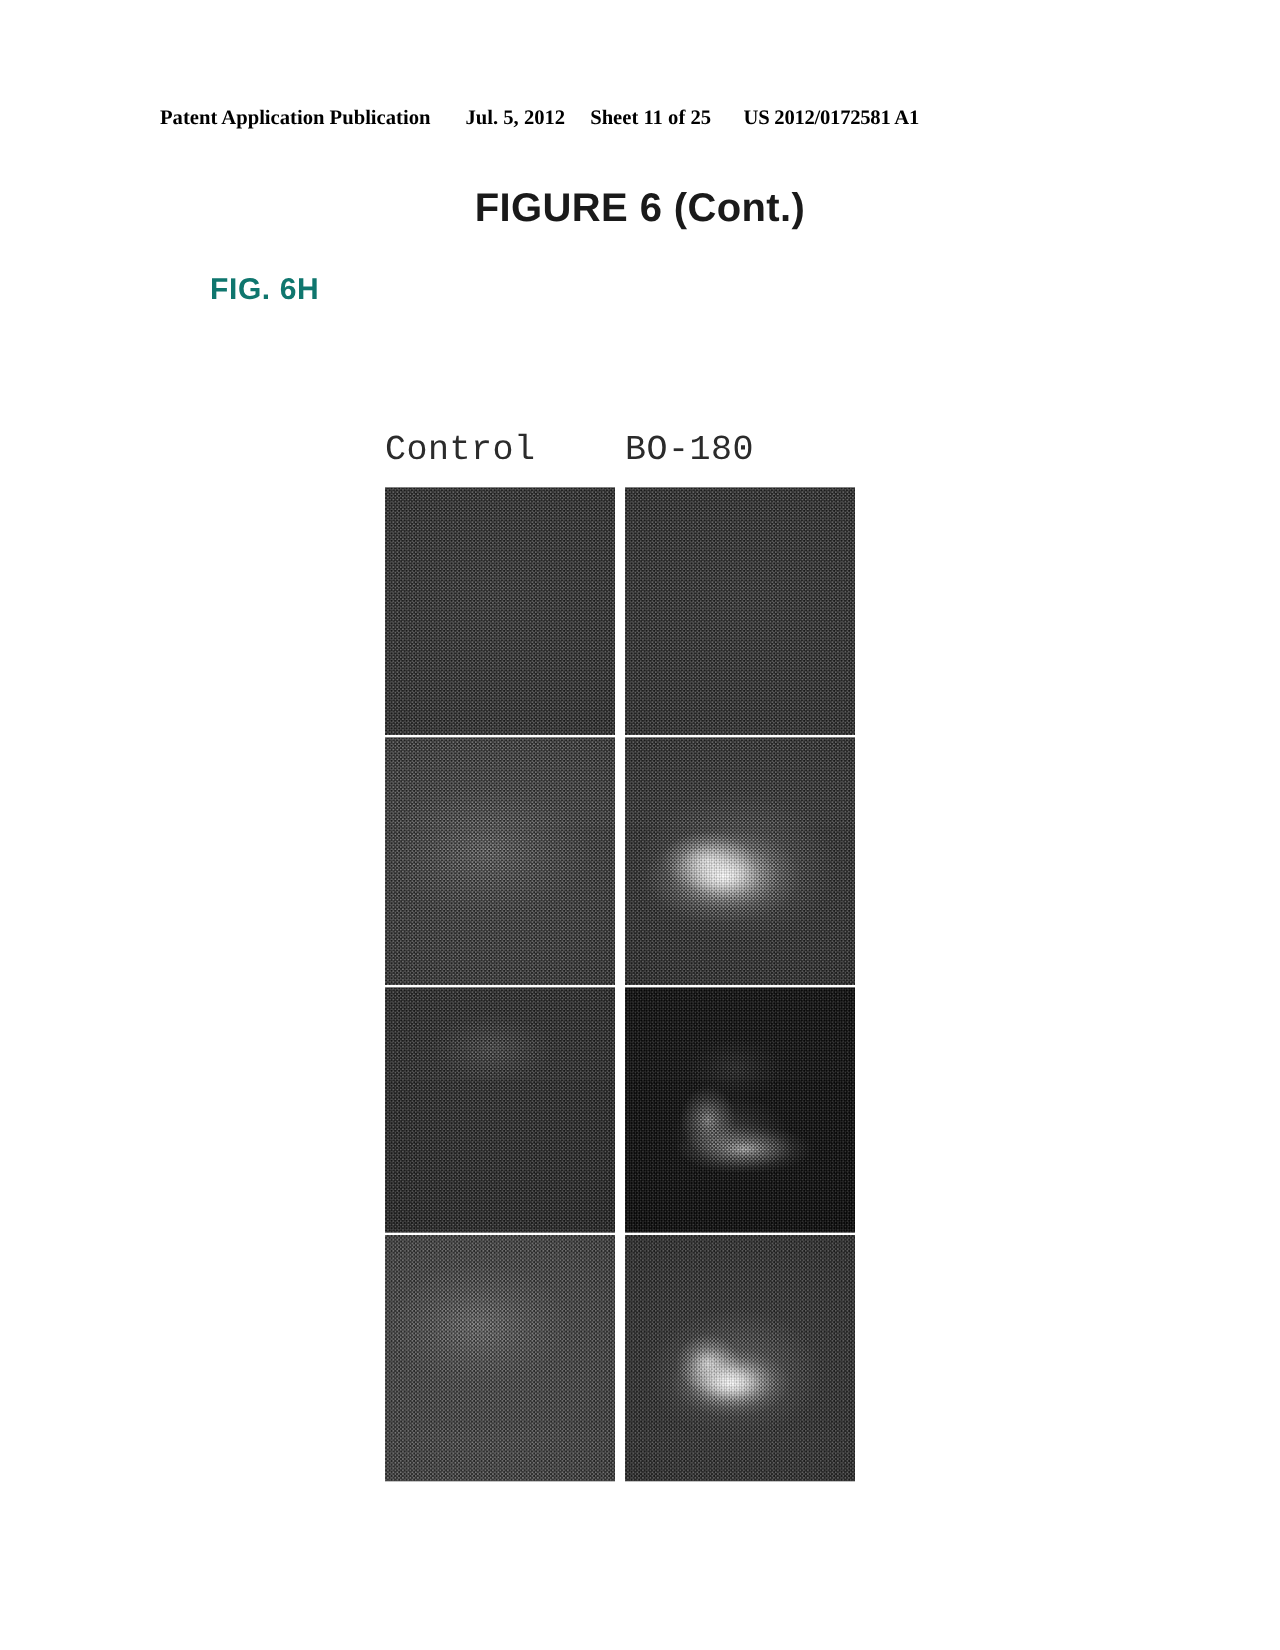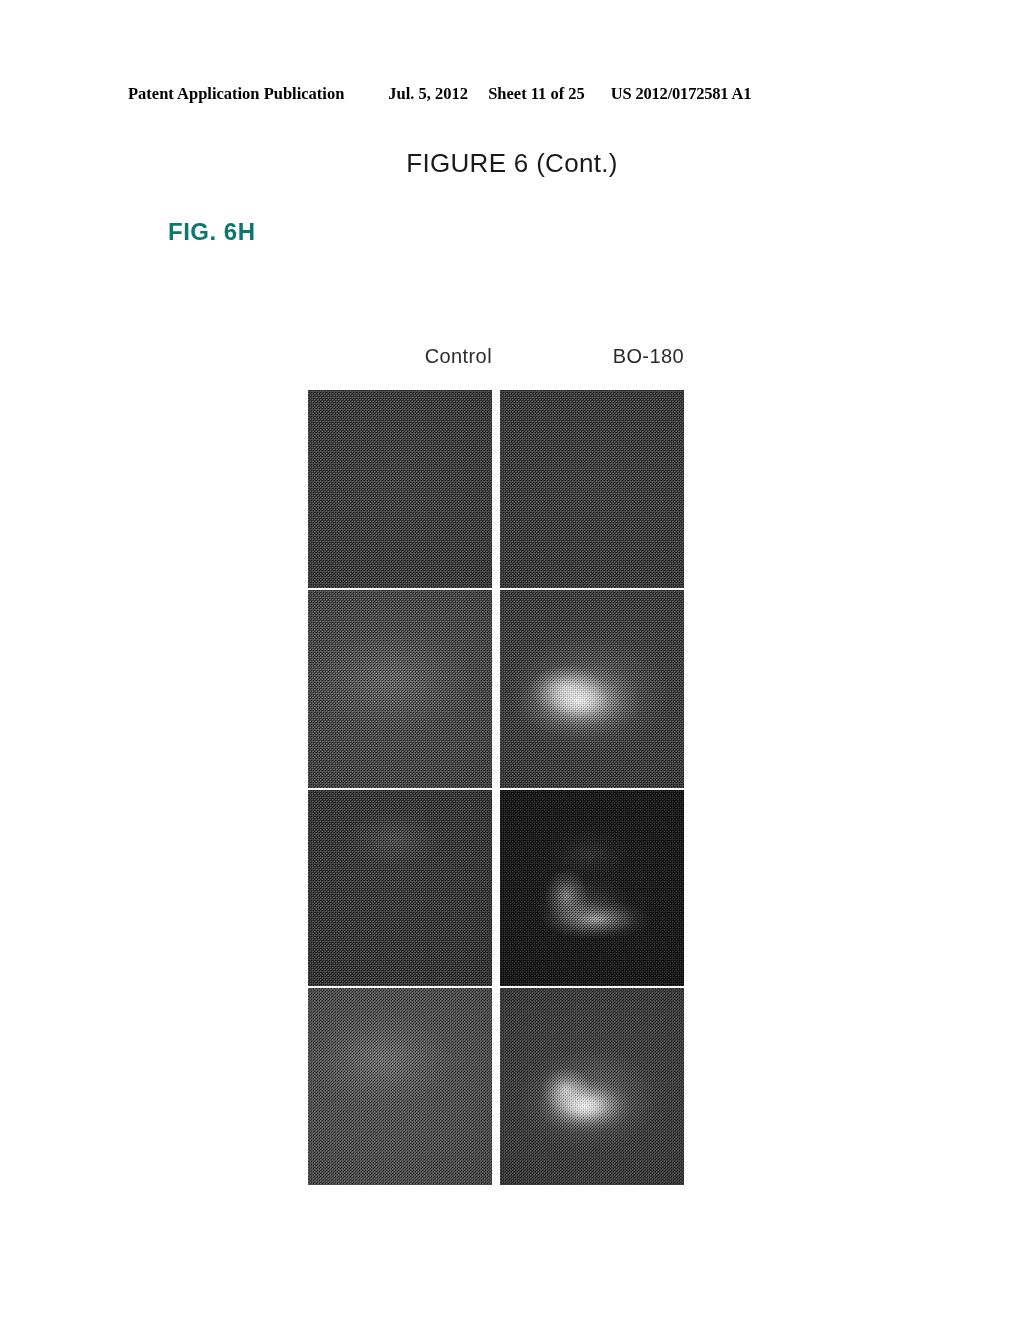--- a/index.html
+++ b/index.html
@@ -24,34 +24,34 @@
     height: 26px;
     display: flex;
     align-items: flex-start;
     font-family: "Liberation Serif", serif;
     font-weight: bold;
     font-size: 16.5px;
     color: #000;
     white-space: nowrap;
   }
   #patent-header .h-pub    { flex: 0 0 auto; }
-  #patent-header .h-date   { flex: 0 0 auto; margin-left: 44px; font-family: Liberation Serif, serif; }
+  #patent-header .h-date   { flex: 0 0 auto; margin-left: 28px; font-family: Liberation Serif, serif; }
   #patent-header .h-sheet  { flex: 0 0 auto; margin-left: 20px; }
   #patent-header .h-number { flex: 0 0 auto; margin-left: 26px; letter-spacing: -0.2px; }
 
   
   #figure-title {
     position: absolute;
     left: 0;
     top: 148px;
     width: 1024px;
     text-align: center;
     font-family: "Liberation Sans", sans-serif;
-    font-weight: normal;
-    font-size: 26px;
+    font-weight: bold;
+    font-size: 32px;
     color: #1a1a1a;
     letter-spacing: 0.3px;
   }
 
   
   #subfigure-label {
     position: absolute;
     left: 168px;
     top: 218px;
     font-family: "Liberation Sans", sans-serif;
@@ -73,23 +73,23 @@
     position: absolute;
     left: 0;
     top: -45px;
     width: 376px;
     height: 34px;
   }
   .col-header {
     position: absolute;
     top: 0;
     width: 184px;
-    text-align: right;
-    font-family: Liberation Sans, sans-serif;
-    font-size: 20px;
+    text-align: left;
+    font-family: Liberation Mono, monospace;
+    font-size: 28px;
     color: #2b2b2b;
     letter-spacing: 0.4px;
   }
   .col-header.c0 { left: 0px; }
   .col-header.c1 { left: 192px; }
 
   .panel {
     position: absolute;
     width: 184px;
     overflow: hidden;

